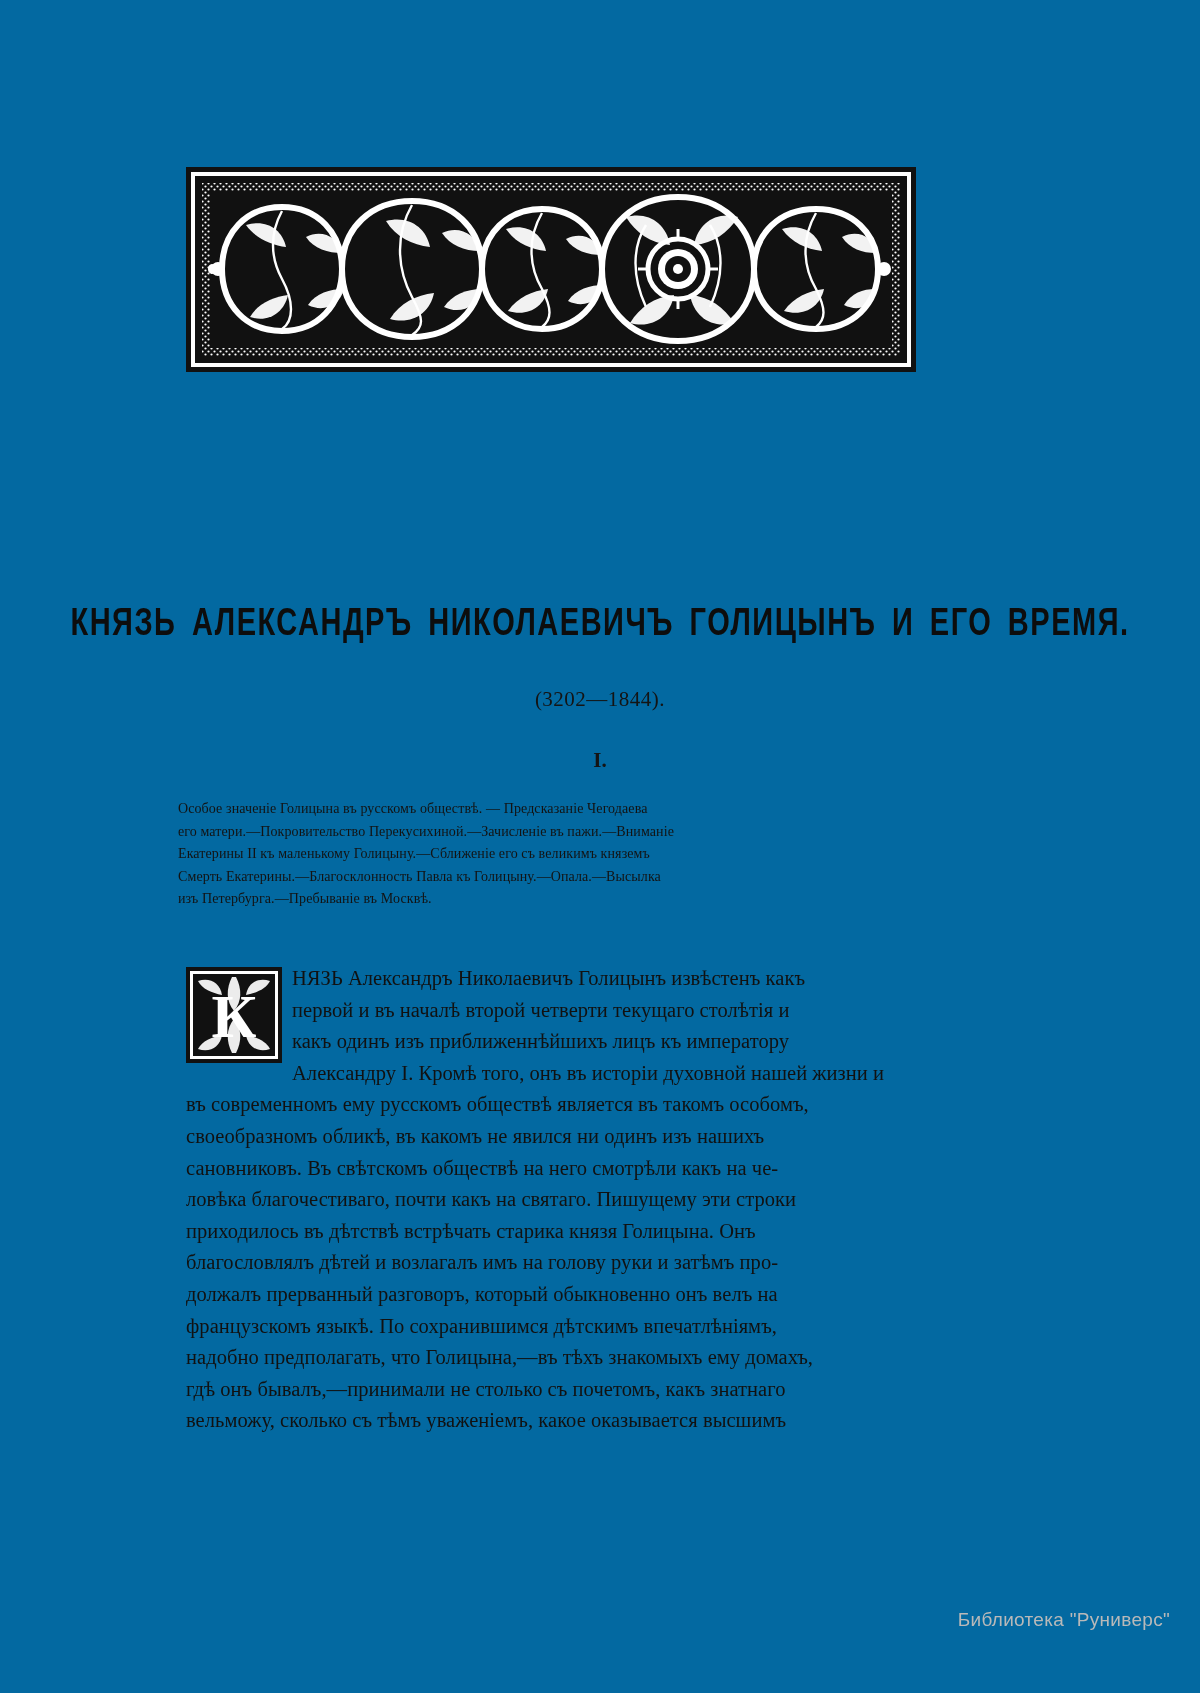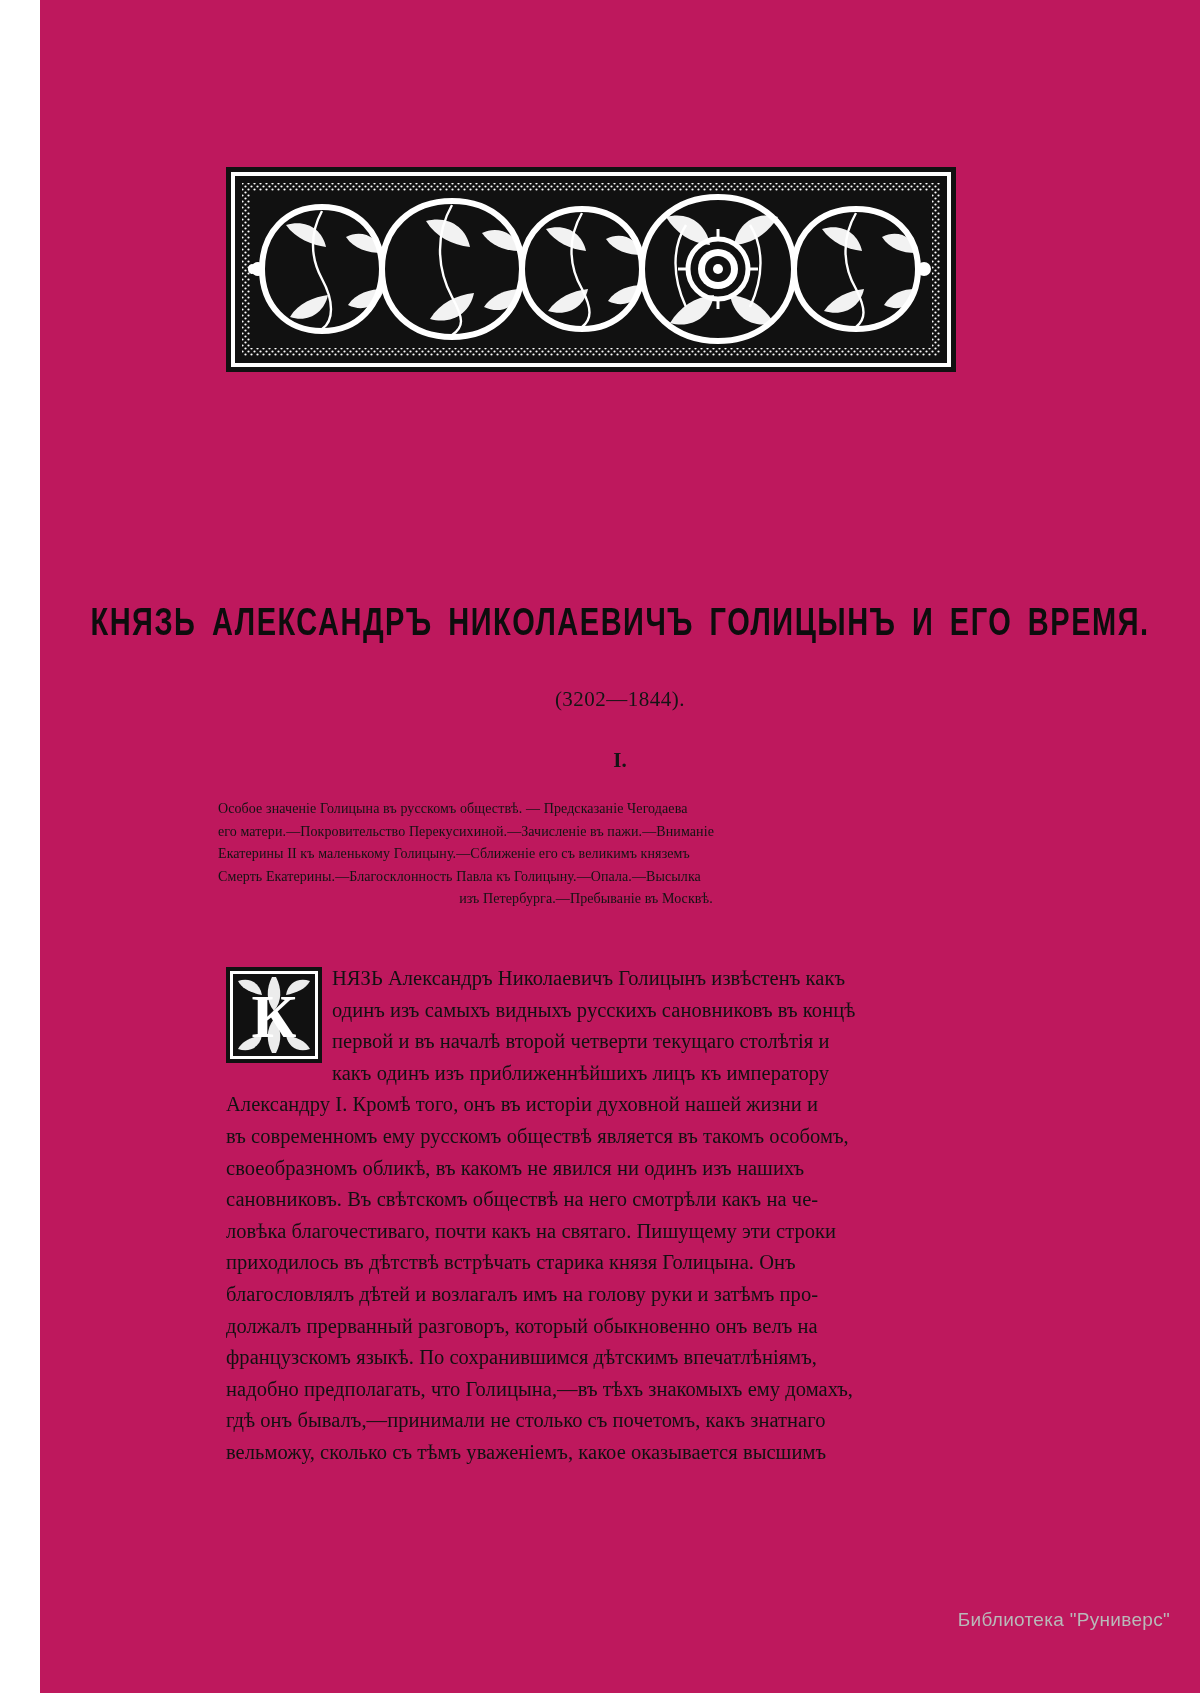--- a/index.html
+++ b/index.html
@@ -12,22 +12,21 @@
     height: 1693px;
     position: relative;
     font-family: "Liberation Serif", serif;
     color: #111111;
     overflow: hidden;
   }
 
   .page {
     position: absolute;
     inset: 0;
-    background: #be185d;
-    margin-left: 40px;
+    background: #0369a1;
   }
 
   
   .ornament-wrap {
     position: absolute;
     left: 186px;
     top: 167px;
     width: 730px;
     height: 205px;
   }
@@ -85,21 +84,20 @@
     line-height: 22.6px;
     text-align: justify;
     color: #131313;
     letter-spacing: 0.1px;
   }
   .argument .ln {
     display: block;
     white-space: nowrap;
   }
   .argument .ln.last {
-    text-align: center;
   }
 
   
   .body-text {
     position: absolute;
     left: 186px;
     top: 963px;
     width: 740px;
     font-size: 20.5px;
     line-height: 31.6px;
@@ -259,21 +257,20 @@
           <path d="M84,82 C72,86 62,80 60,68 C70,70 80,74 84,82 Z"></path>
           <path d="M46,10 C40,22 40,34 48,44 C56,34 56,22 50,10 Z"></path>
           <path d="M46,86 C40,74 40,62 48,52 C56,62 56,74 50,86 Z"></path>
         </g>
         <text x="48" y="70" font-family="Liberation Serif, serif" font-size="62" font-weight="bold" fill="#fff" text-anchor="middle">К</text>
       </svg>
     </span>
 
     <p>
       <span class="l">НЯЗЬ Александръ  Николаевичъ  Голицынъ  извѣстенъ  какъ</span>
-      <span class="l indent-d">одинъ  изъ  самыхъ  видныхъ  русскихъ  сановниковъ  въ  концѣ</span>
       <span class="l indent-d">первой  и  въ  началѣ  второй   четверти  текущаго  столѣтія  и</span>
       <span class="l indent-d">какъ   одинъ   изъ   приближеннѣйшихъ   лицъ   къ   императору</span>
       <span class="l">Александру I. Кромѣ  того,  онъ  въ  исторіи  духовной  нашей  жизни  и</span>
       <span class="l">въ  современномъ  ему  русскомъ  обществѣ  является  въ  такомъ  особомъ,</span>
       <span class="l">своеобразномъ  обликѣ,  въ  какомъ  не  явился  ни  одинъ   изъ  нашихъ</span>
       <span class="l">сановниковъ.  Въ  свѣтскомъ  обществѣ  на  него  смотрѣли  какъ  на  че-</span>
       <span class="l">ловѣка  благочестиваго,  почти  какъ  на  святаго.  Пишущему  эти  строки</span>
       <span class="l">приходилось  въ  дѣтствѣ  встрѣчать  старика  князя  Голицына.  Онъ</span>
       <span class="l">благословлялъ  дѣтей  и  возлагалъ  имъ  на  голову  руки  и  затѣмъ  про-</span>
       <span class="l">должалъ  прерванный  разговоръ,  который  обыкновенно  онъ  велъ  на</span>

